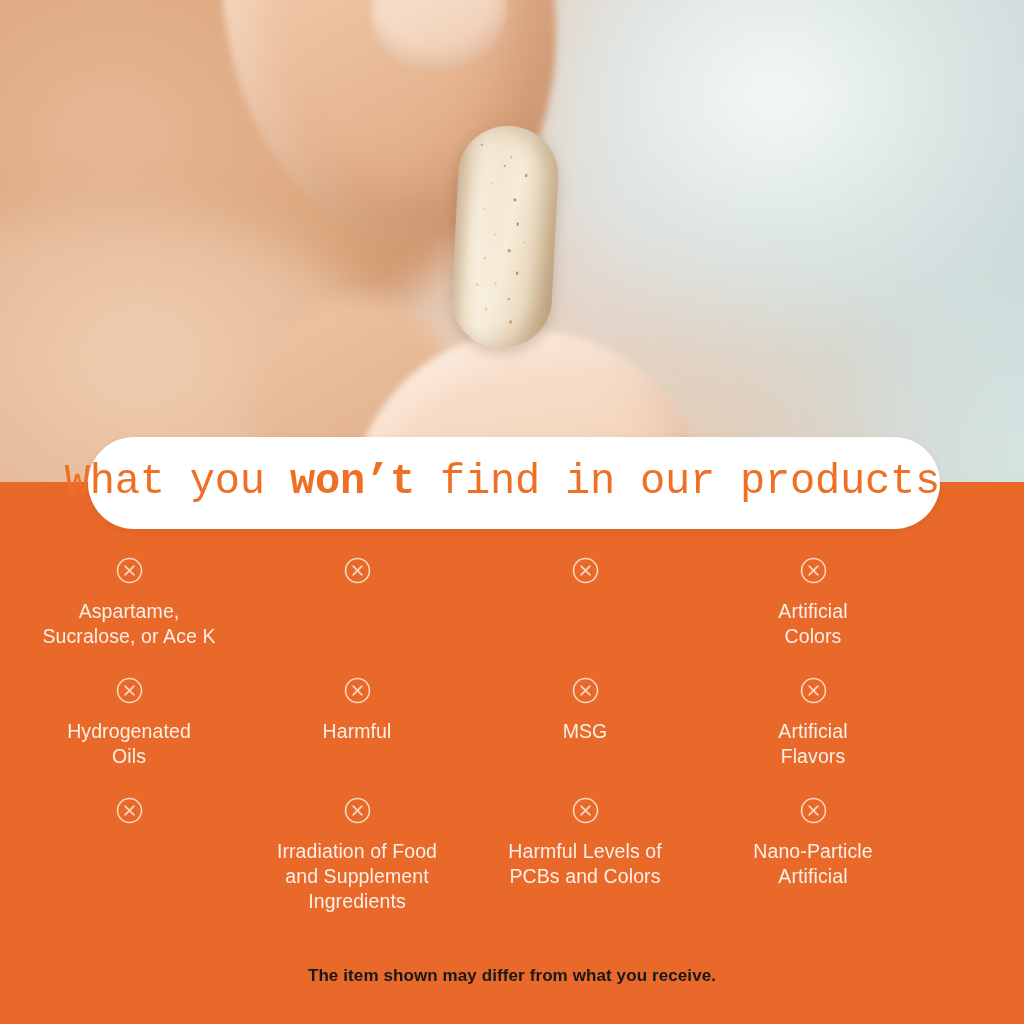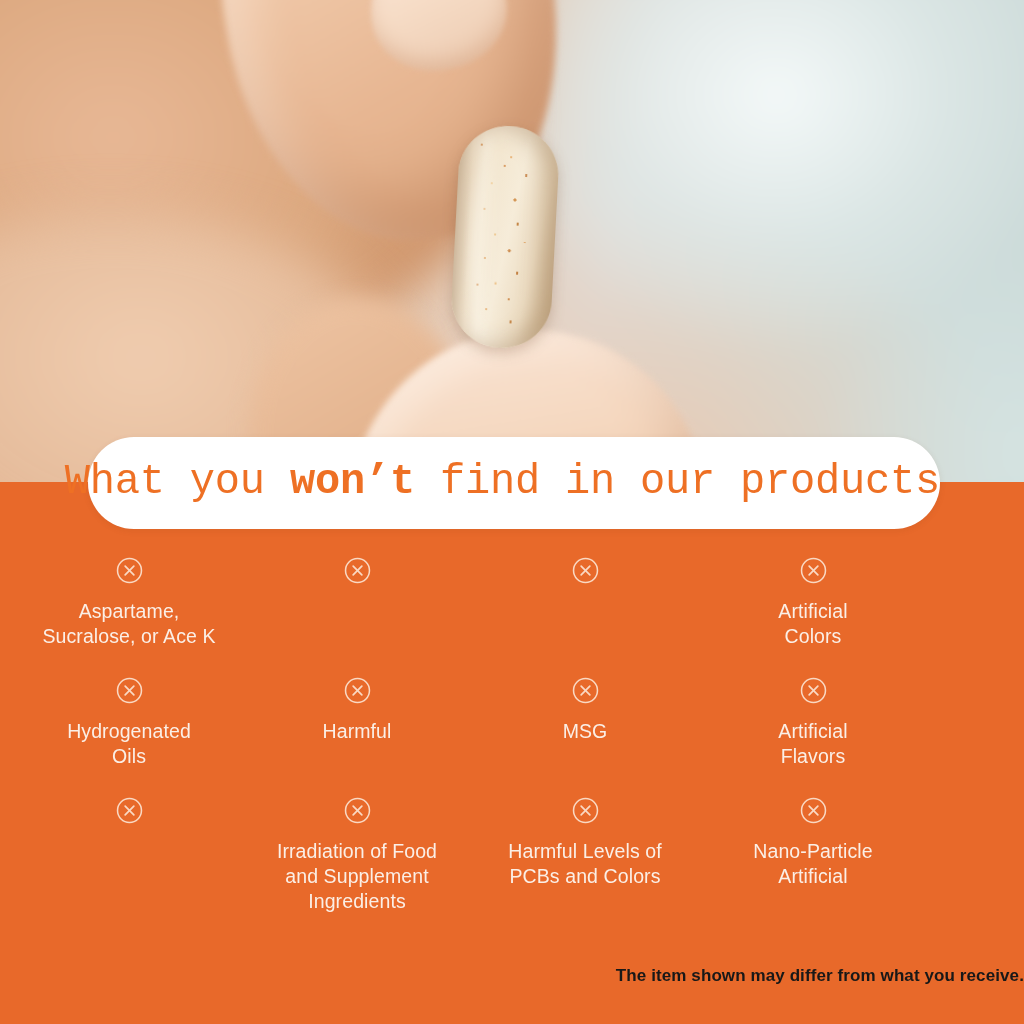--- a/index.html
+++ b/index.html
@@ -232,21 +232,21 @@
 
   .grid-row {
     display: contents;
   }
 
   
   .disclaimer {
     position: absolute;
     left: 0; top: 966px;
     width: 1024px;
-    text-align: right;
+    text-align: center;
     color: #181818;
     font-size: 17px;
     font-weight: 700;
     letter-spacing: 0.1px;
   }
 </style>
 </head>
 <body>
 
 <div id="poster">

